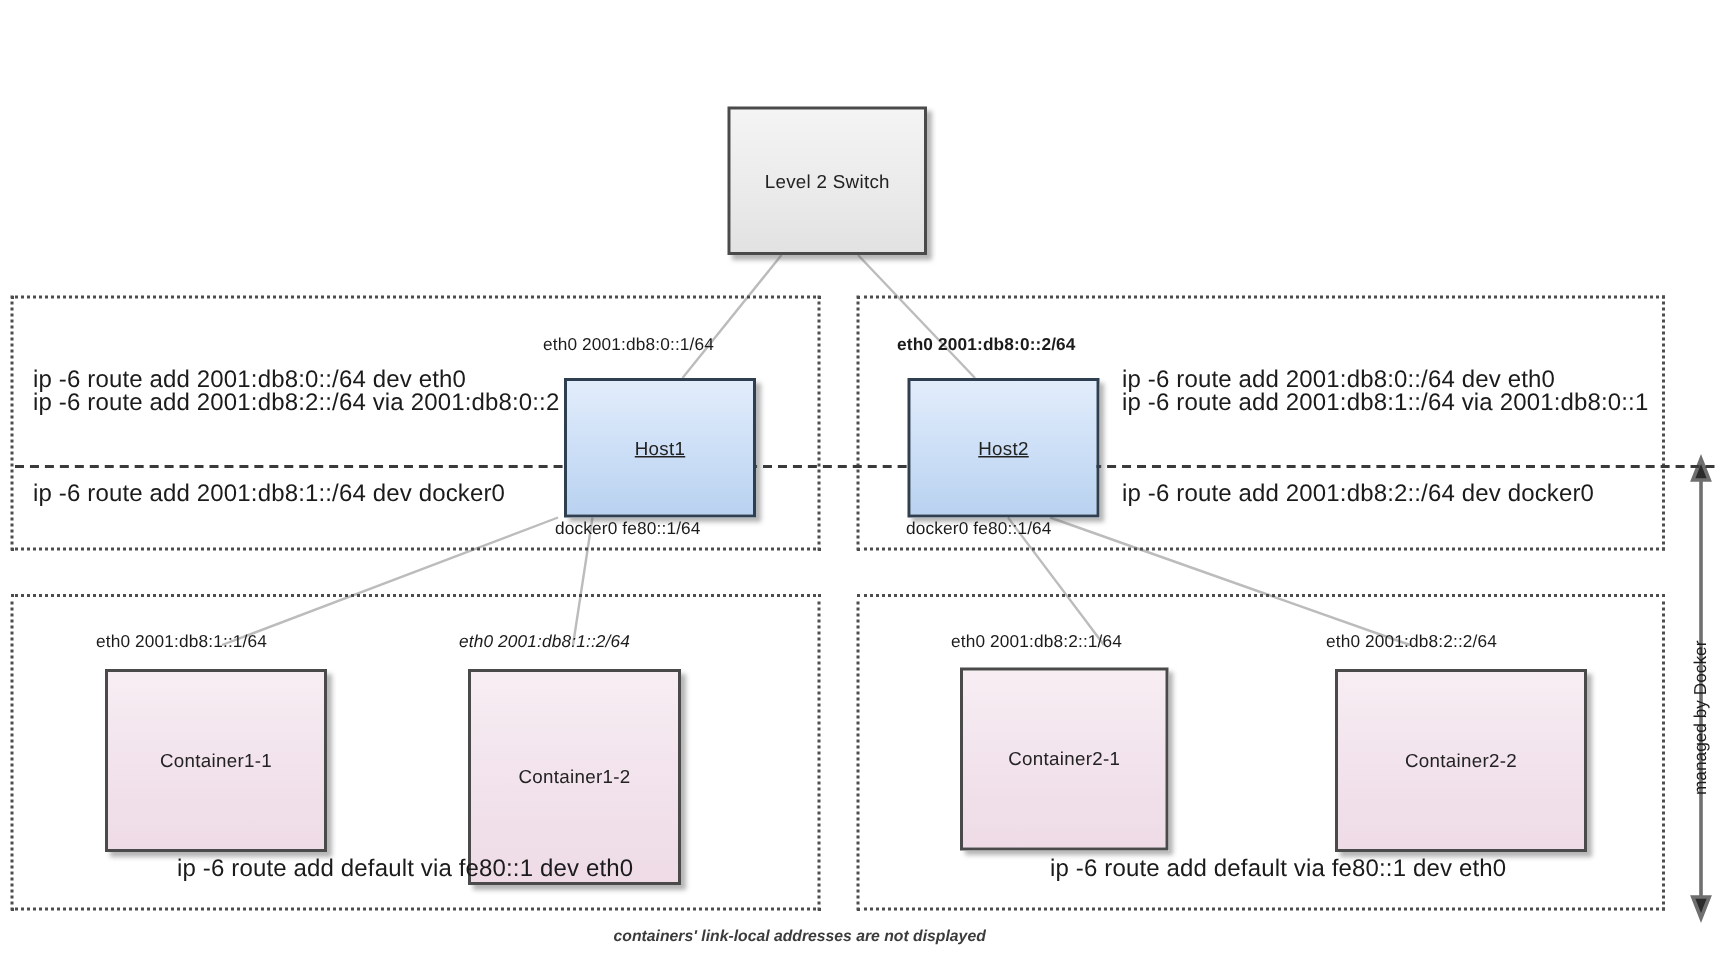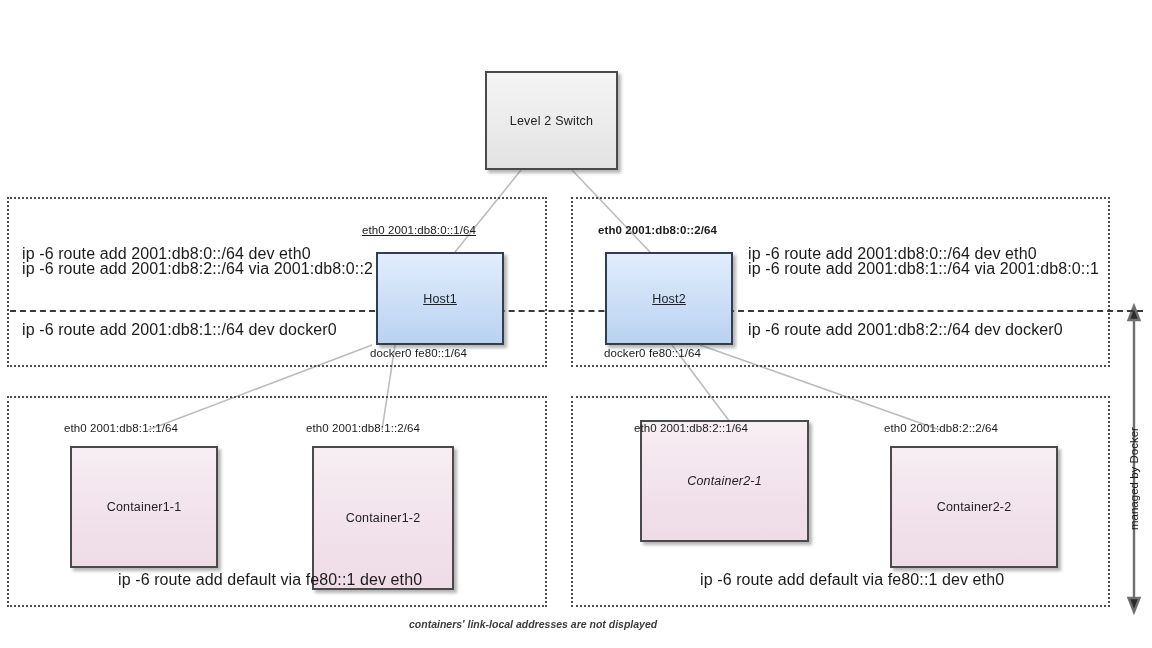--- a/index.html
+++ b/index.html
@@ -126,21 +126,21 @@
   <div class="zone" style="left:571px; top:197px; width:539px; height:170px;"></div>
   <div class="zone" style="left:7px; top:396px; width:540px; height:211px;"></div>
   <div class="zone" style="left:571px; top:396px; width:539px; height:211px;"></div>
 
   <div class="hr-dashed" style="left:10px; top:310px; width:1133px;"></div>
 
   <div class="node switch" style="left:485px; top:71px; width:133px; height:99px;">
     <span>Level 2 Switch</span>
   </div>
 
-  <div class="lbl" style="left:362px; top:224px;text-decoration:underline;">eth0 2001:db8:0::1/64</div>
+  <div class="lbl" style="left:362px; top:224px;">eth0 2001:db8:0::1/64</div>
   <div class="node host" style="left:376px; top:252px; width:128px; height:93px;">
     <span>Host1</span>
   </div>
   <div class="lbl" style="left:370px; top:347px;">docker0 fe80::1/64</div>
 
   <div class="cmd" style="left:22px; top:246px;">
     <div>ip -6 route add 2001:db8:0::/64 dev eth0</div>
     <div>ip -6 route add 2001:db8:2::/64 via  2001:db8:0::2</div>
   </div>
   <div class="cmd" style="left:22px; top:322px;">
@@ -159,29 +159,29 @@
   </div>
   <div class="cmd" style="left:748px; top:322px;">
     <div>ip -6 route add 2001:db8:2::/64 dev docker0</div>
   </div>
 
   <div class="lbl" style="left:64px; top:422px;">eth0 2001:db8:1::1/64</div>
   <div class="node container" style="left:70px; top:446px; width:148px; height:122px;">
     <span>Container1-1</span>
   </div>
 
-  <div class="lbl" style="left:306px; top:422px;">eth0 2001:db8:1::2/64</div>
+  <div class="lbl" style="left:306px; top:422px;font-style:italic;">eth0 2001:db8:1::2/64</div>
   <div class="node container" style="left:312px; top:446px; width:142px; height:144px;">
     <span>Container1-2</span>
   </div>
 
   <div class="cmd" style="left:118px; top:572px;">ip -6 route add default via fe80::1 dev eth0</div>
 
   <div class="lbl" style="left:634px; top:422px;">eth0 2001:db8:2::1/64</div>
-  <div class="node container" style="left:640px; top:420px; width:169px; height:122px;font-style:italic;">
+  <div class="node container" style="left:640px; top:445px; width:139px; height:122px;">
     <span>Container2-1</span>
   </div>
 
   <div class="lbl" style="left:884px; top:422px;">eth0 2001:db8:2::2/64</div>
   <div class="node container" style="left:890px; top:446px; width:168px; height:122px;">
     <span>Container2-2</span>
   </div>
 
   <div class="cmd" style="left:700px; top:572px;">ip -6 route add default via fe80::1 dev eth0</div>
 

